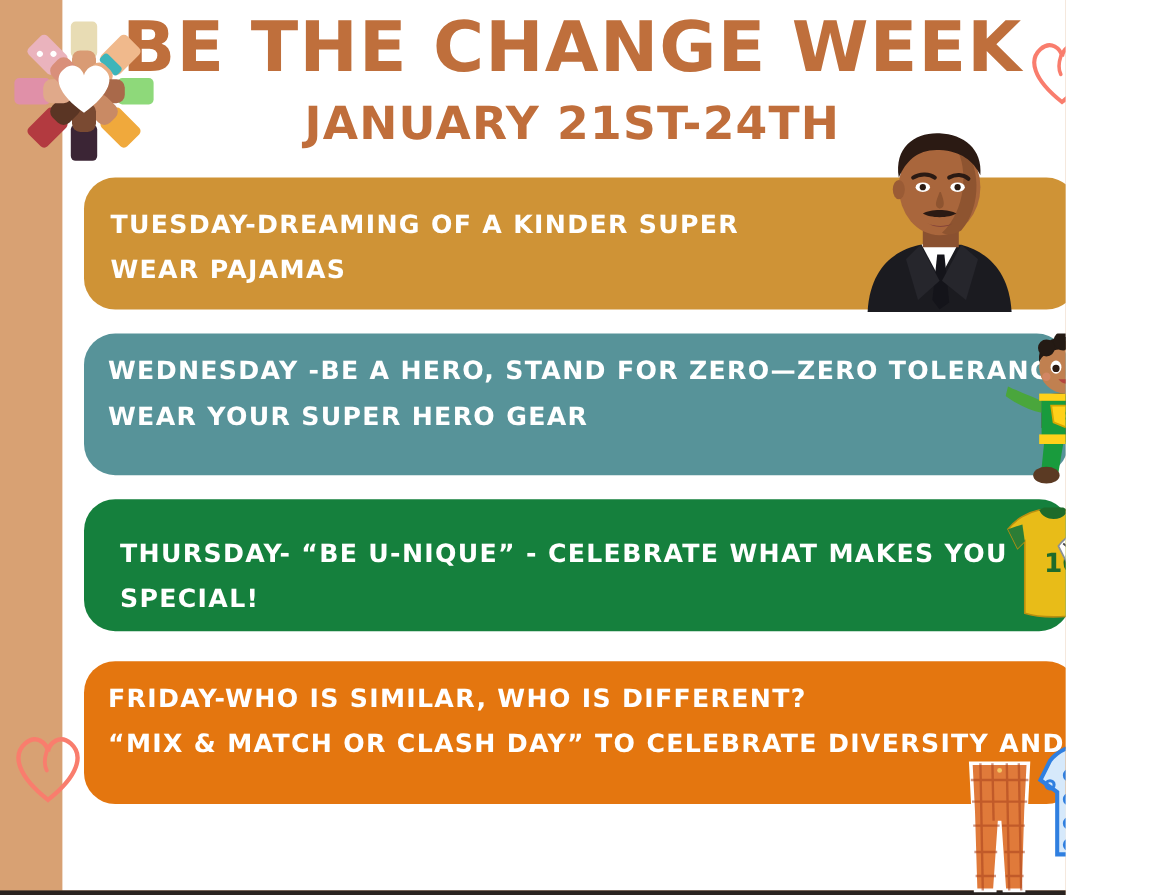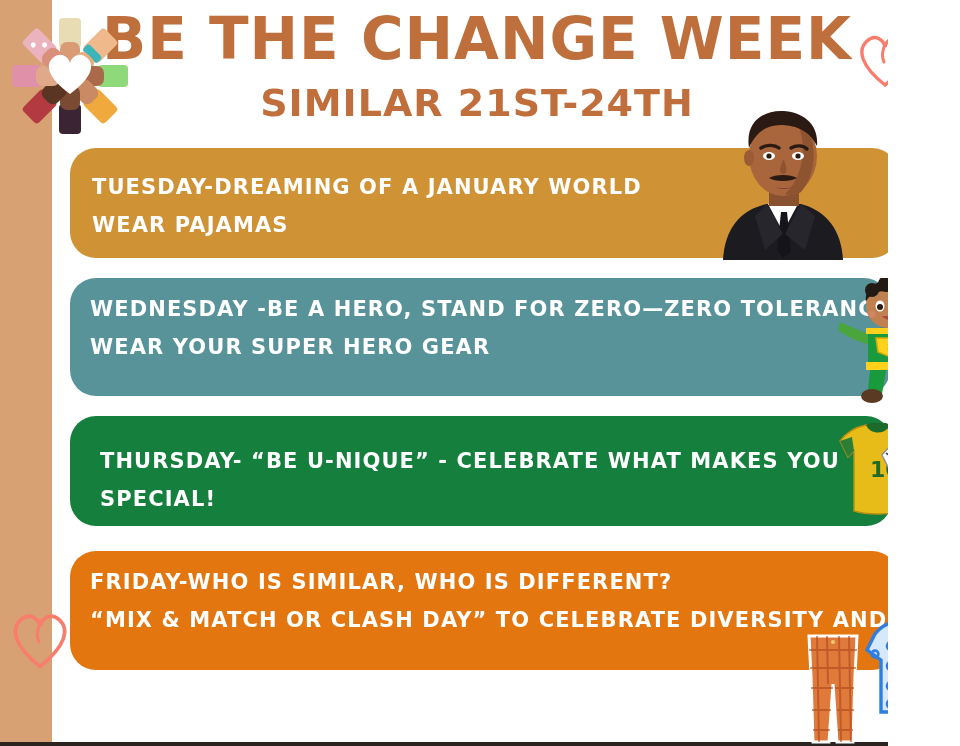--- a/index.html
+++ b/index.html
@@ -122,21 +122,21 @@
 </head>
 <body>
 
 <div id="poster">
 
   <div class="page-surface"></div>
   <div class="bottom-strip"></div>
 
   <div class="title-wrap">
     <div class="poster-title">BE THE CHANGE WEEK</div>
-    <div class="poster-subtitle">SIMILAR 21ST-24TH</div>
+    <div class="poster-subtitle">JANUARY 21ST-24TH</div>
   </div>
 
   <div class="illo" id="illo-hands">
     <svg width="140" height="135" viewBox="0 0 140 135">
       <g transform="translate(70,62)">
 
         <g transform="rotate(0)">
           <rect x="-11" y="-58" width="22" height="30" rx="4" fill="#e8dcb4"></rect>
           <rect x="-10" y="-34" width="20" height="24" rx="7" fill="#d99b74"></rect>
         </g>
@@ -185,21 +185,21 @@
   </div>
 
   <div class="heart-outline" id="heart-bottom-left">
     <svg width="64" height="66" viewBox="0 0 60 62">
       <path d="M30,55 C6,36 2,20 12,11 C21,3 29,11 30,17 C31,11 39,3 48,11 C58,20 54,36 30,55 Z" fill="none" stroke="#f97d6d" stroke-width="3.4" stroke-linecap="round"></path>
       <path d="M29,17 C27,23 27,28 29,32" fill="none" stroke="#f97d6d" stroke-width="3" stroke-linecap="round"></path>
     </svg>
   </div>
 
   <div class="band" id="band-tuesday">
-    <div class="band-text line-lg">TUESDAY-DREAMING OF A JANUARY WORLD</div>
+    <div class="band-text line-lg">TUESDAY-DREAMING OF A KINDER SUPER</div>
     <div class="band-text line-lg">WEAR PAJAMAS</div>
   </div>
 
   <div class="illo" id="illo-mlk">
     <svg width="150" height="160" viewBox="0 0 150 160">
 
       <path d="M18,160 C20,122 42,108 62,104 L96,104 C118,110 136,126 138,160 Z" fill="#1b1b20"></path>
 
       <path d="M63,104 L78,132 L93,104 L86,100 L70,100 Z" fill="#ffffff"></path>
 

